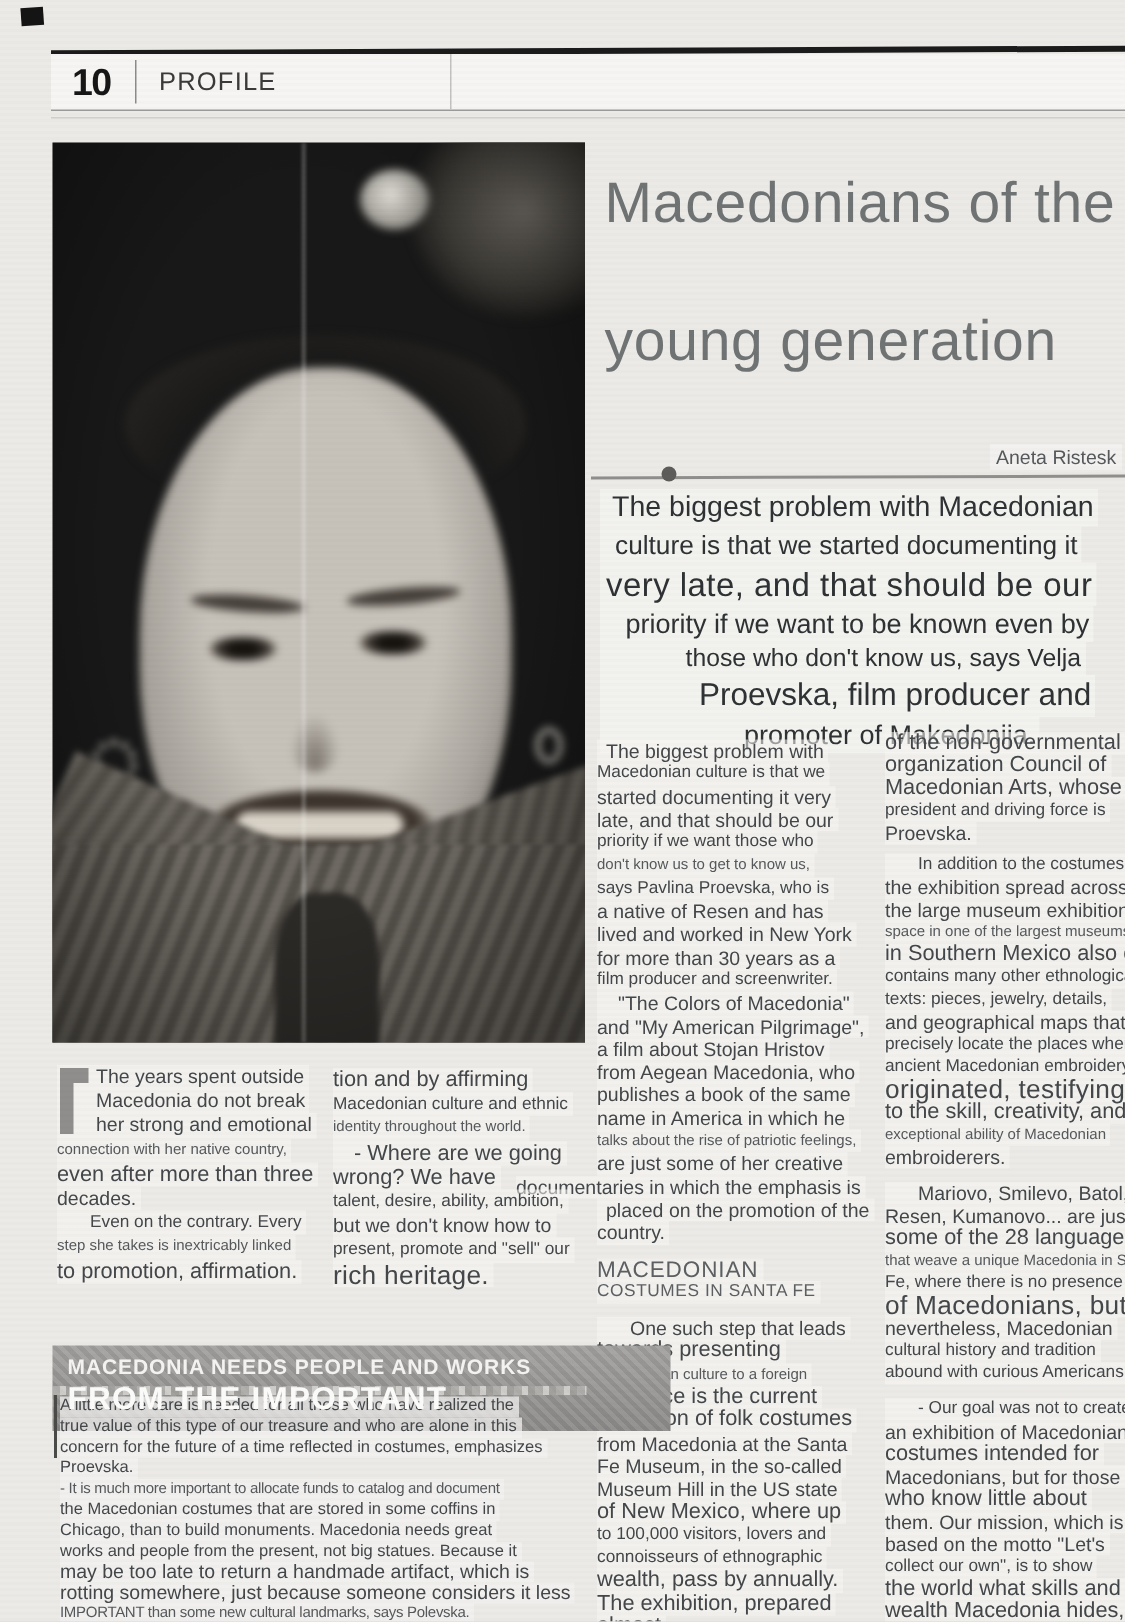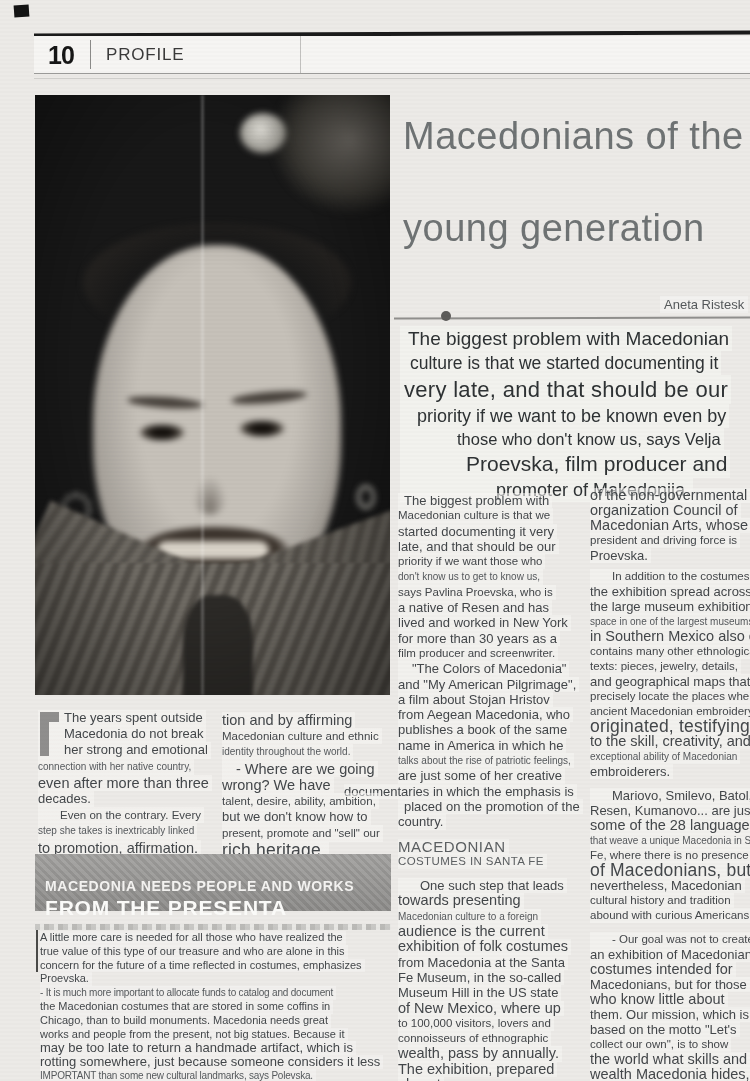--- a/index.html
+++ b/index.html
@@ -84,21 +84,21 @@
   
   .colA{left:398px;top:493px;width:192px;}
   .colB{left:590px;top:488px;width:160px;}
   .colB .ln{line-height:15px;}
   .colL{left:38px;top:710px;width:186px;}
   .colM{left:222px;top:712px;width:172px;}
   .dc{padding-left:26px;}
   .dropcap{position:absolute;left:40px;top:712px;width:9px;height:44px;background:#111;}
   .dropcap::after{content:"";position:absolute;left:0;top:0;width:19px;height:10px;background:#111;}
   
-  .banner{position:absolute;left:35px;top:854px;width:356px;height:57px;padding:24px 0 0 10px;box-sizing:border-box;
+  .banner{position:absolute;left:35px;top:897px;width:412px;height:57px;padding:6px 0 0 10px;box-sizing:border-box;
      background:linear-gradient(#a3a2a0,#8d8c8a);}
   .banner::after{content:"";position:absolute;inset:0;
      background:repeating-linear-gradient(45deg,rgba(255,255,255,.06) 0 3px,rgba(0,0,0,.05) 3px 6px);}
   .banner-l1{font-size:14px;font-weight:bold;color:#f3f2f0;letter-spacing:.6px;position:relative;z-index:1;}
   .banner-l2{font-size:21px;font-weight:bold;color:#fafaf8;letter-spacing:.8px;position:relative;z-index:1;margin-top:2px;}
   .speckle{position:absolute;left:35px;top:924px;width:356px;height:6px;opacity:.7;
      background:repeating-linear-gradient(90deg,#b9b8b5 0 5px,#e6e5e2 5px 9px,#a5a4a1 9px 14px);}
   
   .bottom{left:40px;top:931px;width:350px;}
   .bottom .ln{line-height:13.8px;background:rgba(243,242,240,.75);}
@@ -264,21 +264,21 @@
       <div class="ln l in2">- Where are we going</div>
       <div class="ln l">wrong? We have</div>
       <div class="ln sm">talent, desire, ability, ambition,</div>
       <div class="ln m">but we don't know how to</div>
       <div class="ln sm">present, promote and "sell" our</div>
       <div class="ln xl">rich heritage.</div>
     </div>
 
   <div class="banner">
     <div class="banner-l1">MACEDONIA NEEDS PEOPLE AND WORKS</div>
-    <div class="banner-l2">FROM THE PRESENTA</div>
+    <div class="banner-l2">FROM THE IMPORTANT</div>
   </div>
   <div class="speckle"></div>
 
   <div class="quote-bar"></div>
   <div class="tblock bottom">
       <div class="ln bs">A little more care is needed for all those who have realized the</div>
       <div class="ln bs">true value of this type of our treasure and who are alone in this</div>
       <div class="ln bs">concern for the future of a time reflected in costumes, emphasizes</div>
       <div class="ln bs">Proevska.</div>
       <div class="ln bxs">- It is much more important to allocate funds to catalog and document</div>

